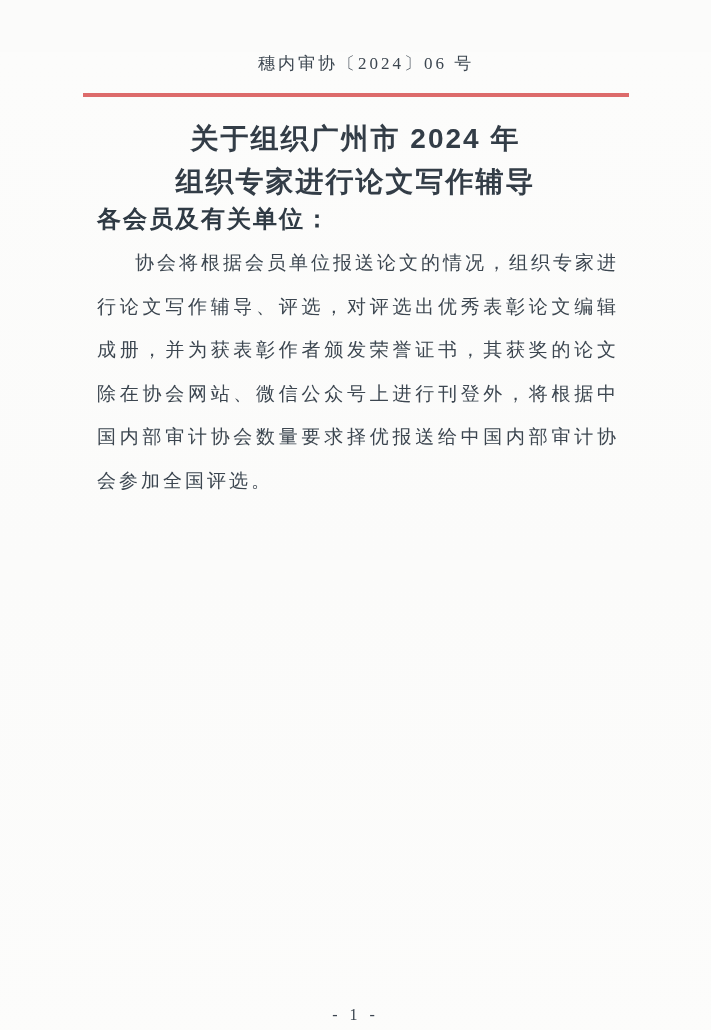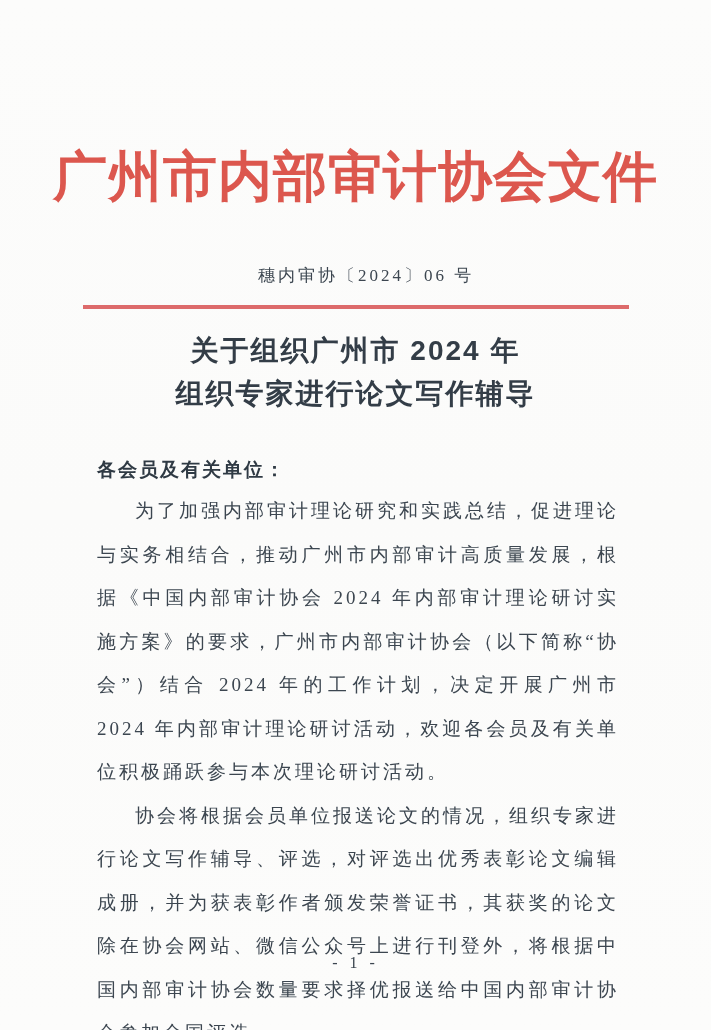--- a/index.html
+++ b/index.html
@@ -58,25 +58,24 @@
     font-size: 28px;
     font-weight: bold;
     line-height: 43px;
     letter-spacing: 2px;
     font-family: "Liberation Sans", "DejaVu Sans", sans-serif;
   }
   .notice-title .title-line {
     display: block;
   }
   .salutation {
-    margin-top: 42px;
     margin-left: 97px;
     width: 522px;
     color: #2f3a44;
-    font-size: 19px;
+    font-size: 24px;
     font-weight: bold;
     letter-spacing: 2px;
     font-family: Liberation Serif, serif;
   }
   .body-para {
     margin: 6px 0 0 97px;
     width: 522px;
     color: #3c4650;
     font-size: 19px;
     line-height: 43.5px;
@@ -99,32 +98,30 @@
     font-size: 16px;
     letter-spacing: 4px;
     font-family: "Liberation Serif", "DejaVu Serif", serif;
   }
 </style>
 </head>
 <body>
 
 <div class="page">
 
-  <div class="org-title">广州市内部审计协会文件</div>
 
   <div class="doc-number">穗内审协〔2024〕06 号</div>
 
   <div class="red-divider"></div>
 
   <h1 class="notice-title">
     <span class="title-line">关于组织广州市 2024 年</span>
     <span class="title-line">组织专家进行论文写作辅导</span>
   </h1>
 
   <div class="salutation">各会员及有关单位：</div>
 
-  <p class="body-para">为了加强内部审计理论研究和实践总结，促进理论与实务相结合，推动广州市内部审计高质量发展，根据《中国内部审计协会 2024 年内部审计理论研讨实施方案》的要求，广州市内部审计协会（以下简称“协会”）结合 2024 年的工作计划，决定开展广州市 2024 年内部审计理论研讨活动，欢迎各会员及有关单位积极踊跃参与本次理论研讨活动。</p>
 
   <p class="body-para">协会将根据会员单位报送论文的情况，组织专家进行论文写作辅导、评选，对评选出优秀表彰论文编辑成册，并为获表彰作者颁发荣誉证书，其获奖的论文除在协会网站、微信公众号上进行刊登外，将根据中国内部审计协会数量要求择优报送给中国内部审计协会参加全国评选。</p>
 
   <div class="page-number">- 1 -</div>
 
 </div>
 
 </body></html>

